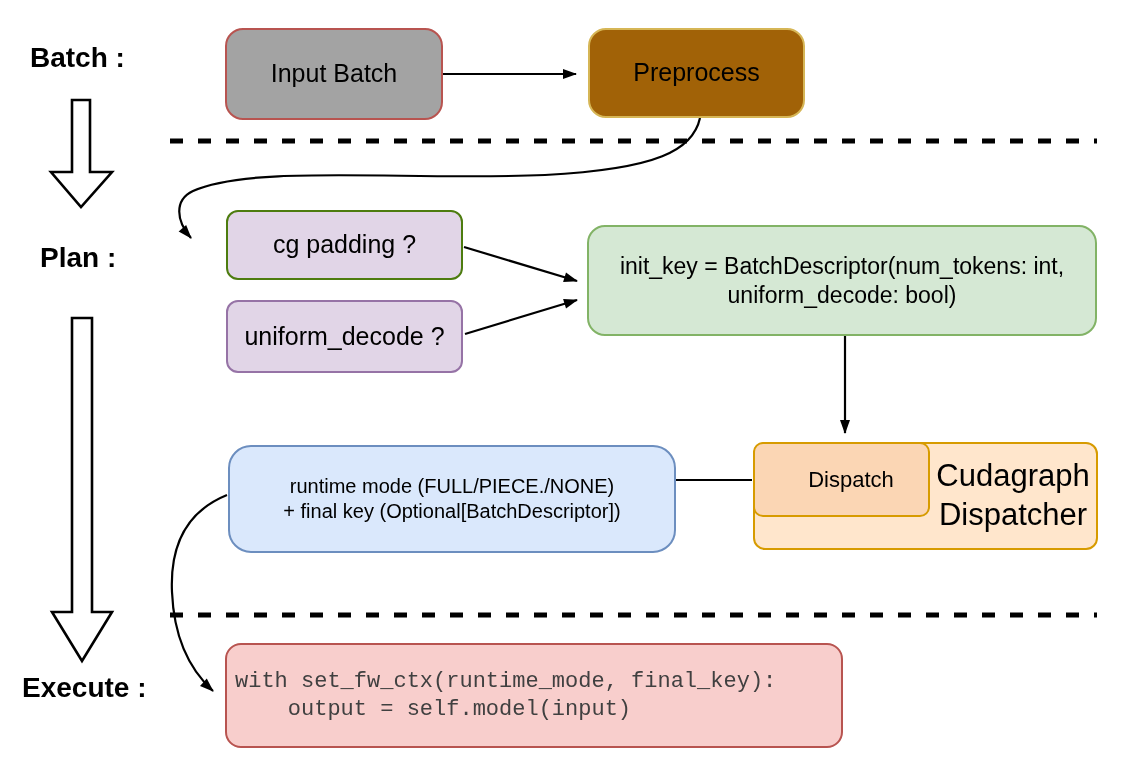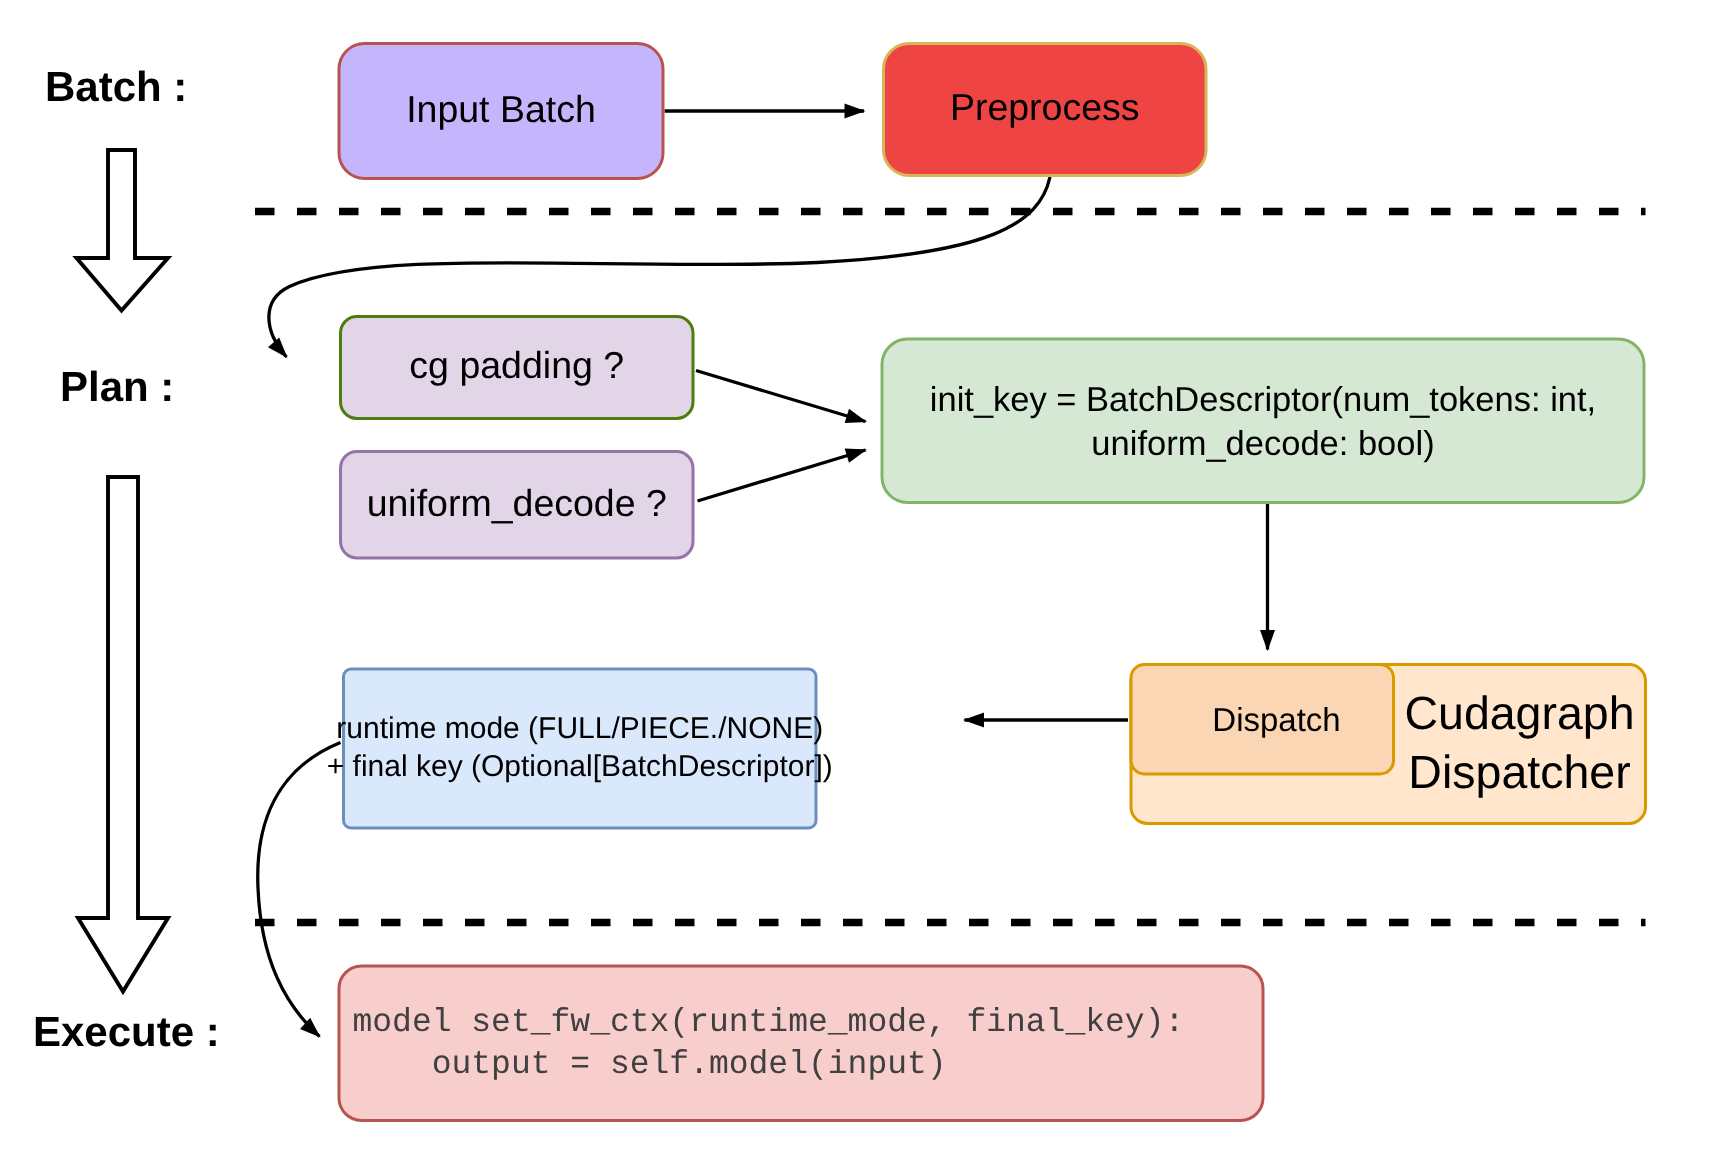--- a/index.html
+++ b/index.html
@@ -24,26 +24,26 @@
     flex-direction:column;
     align-items:center;
     justify-content:center;
     text-align:center;
     color:#000;
     line-height:1.25;
   }
   .node span{display:block;white-space:nowrap;}
   #input-batch{
     left:225px;top:28px;width:218px;height:92px;
-    background:#c4b5fd;border:2px solid #b85450;border-radius:18px;
+    background:#a3a3a3;border:2px solid #b85450;border-radius:18px;
     font-size:25px;
   }
   #preprocess{
     left:588px;top:28px;width:217px;height:90px;
-    background:#ef4444;border:2px solid #d6b656;border-radius:18px;
+    background:#a16207;border:2px solid #d6b656;border-radius:18px;
     font-size:25px;
   }
   #cg-padding{
     left:226px;top:210px;width:237px;height:70px;
     background:#e1d5e7;border:2px solid #4d7c0f;border-radius:12px;
     font-size:25px;
   }
   #uniform-decode{
     left:226px;top:300px;width:237px;height:73px;
     background:#e1d5e7;border:2px solid #9673a6;border-radius:12px;
@@ -63,22 +63,22 @@
     font-size:31px;
     background:transparent;border:none;
   }
   #dispatch-inner{
     left:753px;top:442px;width:177px;height:75px;
     background:#fbd6b4;border:2px solid #d79b00;border-radius:10px;
     font-size:22px;
     padding-left:19px;
   }
   #runtime-mode{
-    left:228px;top:445px;width:317px;height:108px;
-    background:#dae8fc;border:2px solid #6c8ebf;border-radius:6px;
+    left:228px;top:445px;width:448px;height:108px;
+    background:#dae8fc;border:2px solid #6c8ebf;border-radius:23px;
     font-size:20px;
   }
   #exec-code{
     left:225px;top:643px;width:618px;height:105px;
     background:#f8cecc;border:2px solid #b85450;border-radius:16px;
     align-items:flex-start;
     padding-left:8px;
   }
   #exec-code .code-line{
     font-family:"Liberation Mono", monospace;
@@ -158,17 +158,17 @@
   <div class="node" id="dispatch-inner">
     <span>Dispatch</span>
   </div>
 
   <div class="node" id="runtime-mode">
     <span>runtime mode (FULL/PIECE./NONE)</span>
     <span>+ final key (Optional[BatchDescriptor])</span>
   </div>
 
   <div class="node" id="exec-code">
-    <span class="code-line">model set_fw_ctx(runtime_mode, final_key):</span>
+    <span class="code-line">with set_fw_ctx(runtime_mode, final_key):</span>
     <span class="code-line">    output = self.model(input)</span>
   </div>
 
 </div>
 
 </body></html>

